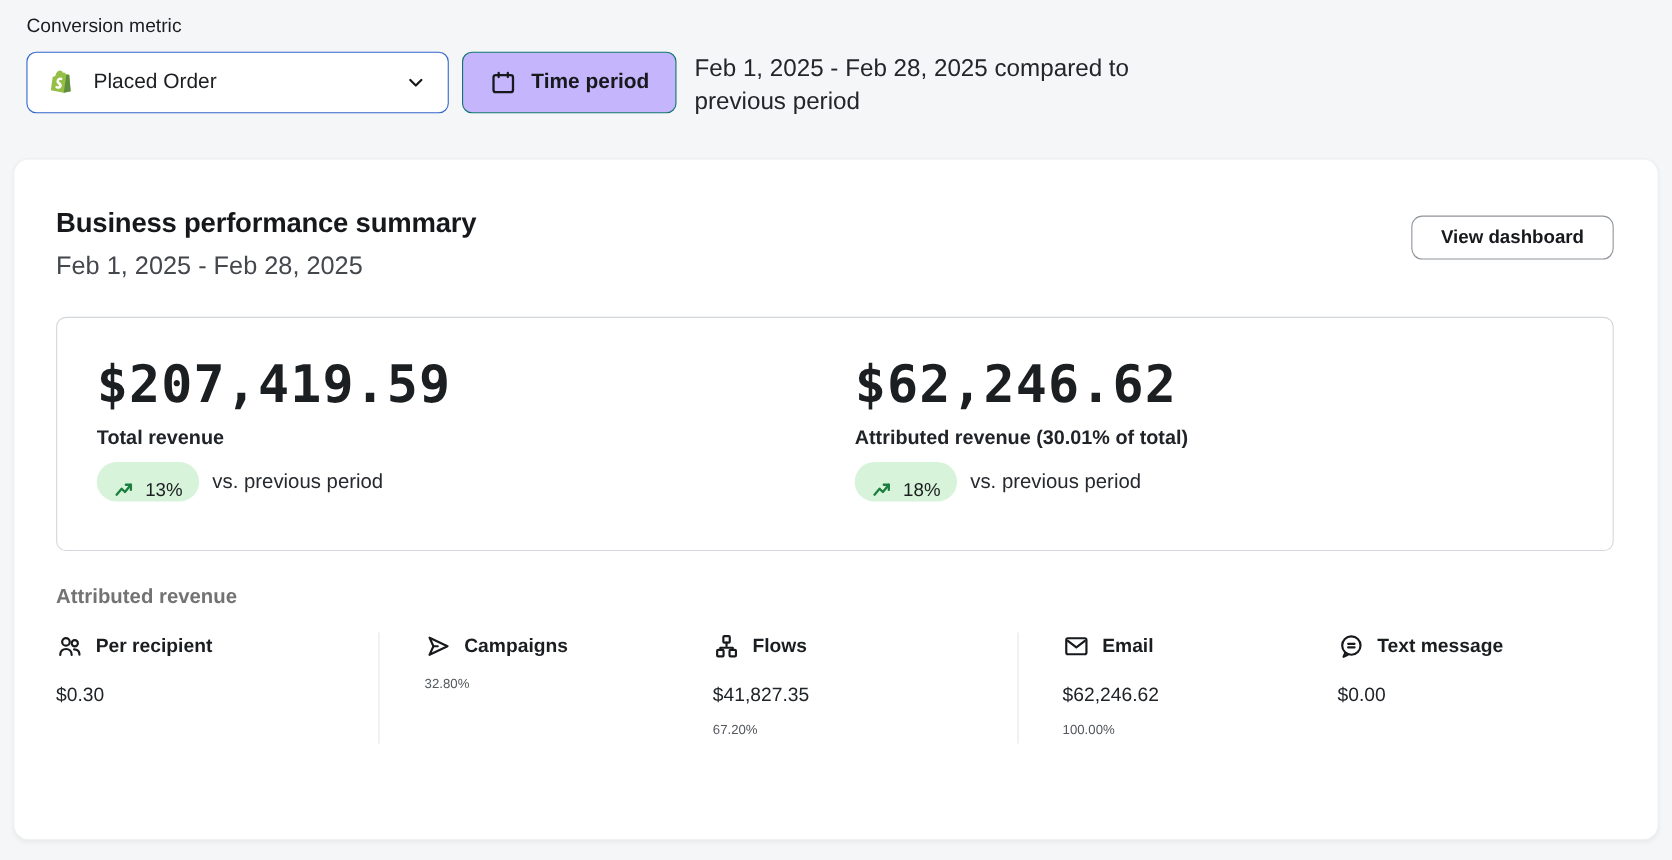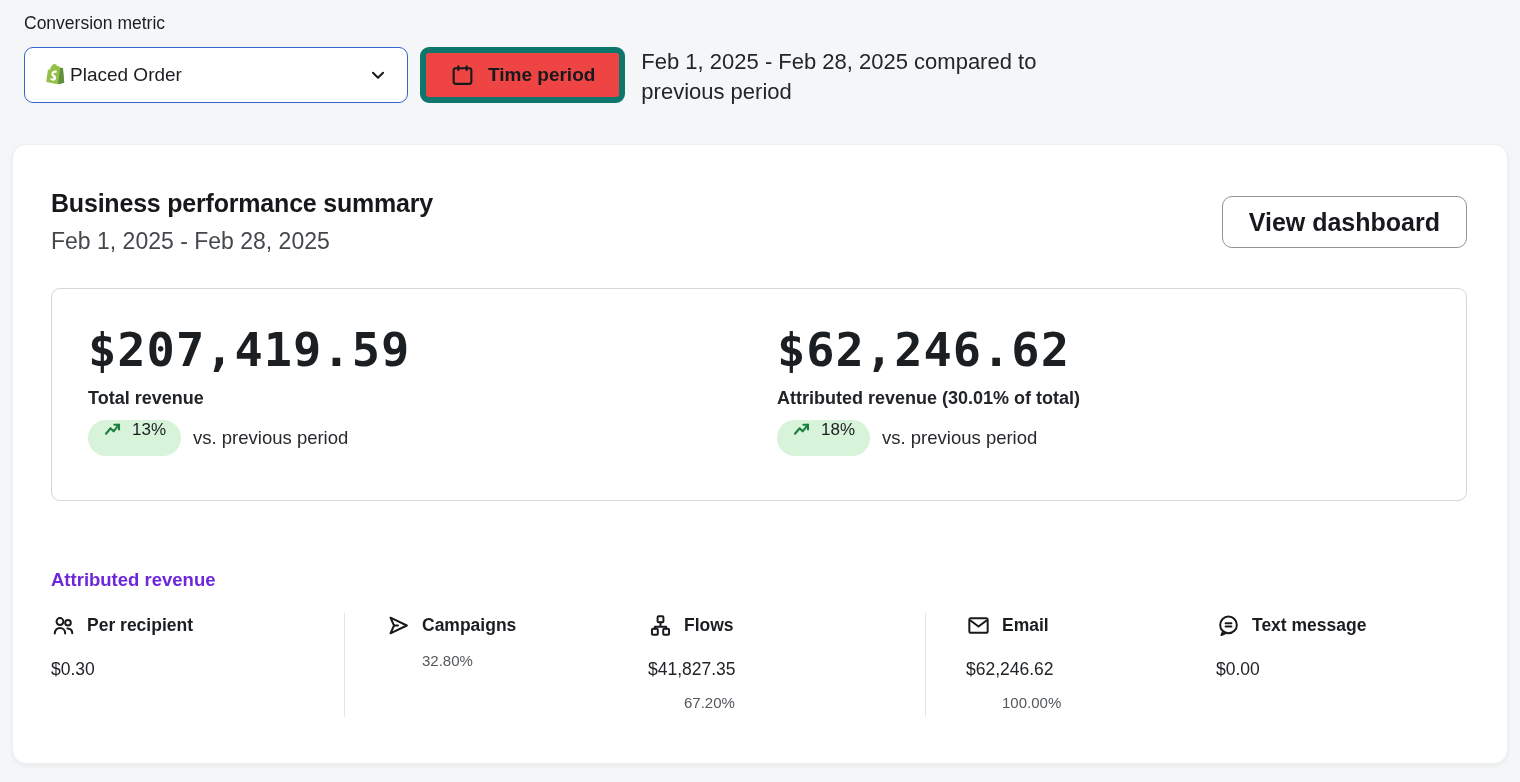--- a/index.html
+++ b/index.html
@@ -12,89 +12,89 @@
   }
 
   
   .toolbar { padding: 13px 12px 0 24px; }
   .toolbar-label { font-size: 17.5px; color: #1b1d20; margin-bottom: 13px; }
   .toolbar-row { display: flex; align-items: flex-start; }
 
   .metric-select {
     width: 384px; height: 56px; background: #fff;
     border: 1.5px solid #3366cc; border-radius: 9px;
-    display: flex; align-items: center; 
+    display: flex; align-items: center; gap: 15px;
     padding: 0 18px; font-size: 19px; color: #1c1e21;
     font-family: inherit; cursor: pointer;
   }
   .metric-select .sel-label { flex: 1; text-align: left; }
 
   .time-period {
-    margin-left: 12px; height: 56px; background: #ef4444;
-    border: 6px solid #0f766e; border-radius: 9px;
+    margin-left: 12px; height: 56px; background: #c4b5fd;
+    border: 1px solid #0f766e; border-radius: 9px;
     display: flex; align-items: center; gap: 13px;
     padding: 0 24px; font-size: 19px; font-weight: 700; color: #17191c;
     font-family: inherit; cursor: pointer;
   }
 
   .date-note { margin-left: 16px; font-size: 22px; line-height: 30px; color: #232528; padding-top: 0; }
 
   
   .card {
     margin: 37px 12px 0 12px; height: 620px;
     background: #fff; border: 1px solid #eceef0; border-radius: 14px;
     box-shadow: 0 2px 4px rgba(23,25,28,0.05);
     padding: 44px 40px 0 38px;
   }
   .card-header { display: flex; justify-content: space-between; align-items: flex-start; }
   .card-title { margin: 0; font-size: 25px; font-weight: 700; color: #16181b; letter-spacing: -0.2px; }
   .card-sub { margin-top: 10px; font-size: 23px; color: #44474c; }
   .view-dash {
-    height: 52px; padding: 0 26px; background: #fff;
+    height: 40px; padding: 0 26px; background: #fff;
     border: 1px solid #90959c; border-radius: 10px;
-    font-size: 25px; font-weight: 700; color: #17191c;
+    font-size: 17px; font-weight: 700; color: #17191c;
     font-family: inherit; cursor: pointer; margin-top: 7px;
   }
 
   
   .metrics-panel {
     margin-top: 33px; height: 213px;
     border: 1px solid #d3d7dc; border-radius: 9px;
     display: flex; padding: 36px 0 0 36px;
   }
   .metric { width: 708px; }
   .metric-value {
     font-family: "DejaVu Sans Mono", monospace;
     font-weight: 700; font-size: 47px; letter-spacing: 1px; color: #1c1f22;
     line-height: 1.05;
   }
   .metric-label { margin-top: 14px; font-size: 18px; font-weight: 700; color: #202327; }
   .metric-change { display: flex; align-items: center; gap: 12px; margin-top: 11px; }
   .badge {
-    display: inline-flex; align-items: flex-start; gap: 8px;
+    display: inline-flex; align-items: flex-end; gap: 8px;
     background: #d7f3d9; border-radius: 18px; height: 36px; padding: 0 15px;
     font-size: 17px; color: #1c1f22;
   }
   .change-note { font-size: 18.5px; color: #26292d; }
 
   
-  .attr-heading { margin: 68px 0 0 0; font-size: 18.5px; font-weight: 700; color: #6d28d9; }
+  .attr-heading { margin: 30px 0 0 0; font-size: 18.5px; font-weight: 700; color: #737373; }
   .columns { display: flex; margin-top: 22px; }
   .group { display: flex; }
   .group-b, .group-c { border-left: 1px solid #e4e6e9; }
   .group-b { padding-left: 41px; }
   .group-c { padding-left: 40px; }
   .col-a  { width: 293px; }
   .col-b1 { width: 262px; }
   .col-b2 { width: 277px; }
   .col-c1 { width: 250px; }
   .col-c2 { width: 240px; }
   .col-head { display: flex; align-items: center; gap: 11px; font-size: 17.5px; font-weight: 700; color: #1b1e21; }
   .col-value { margin-top: 21px; font-size: 17.5px; color: #202327; }
-  .col-pct { margin-top: 14px; font-size: 15px; color: #54585d; padding-bottom: 6px; margin-left: 36px; }
+  .col-pct { margin-top: 14px; font-size: 12px; color: #54585d; padding-bottom: 6px; }
 
   .icon { display: inline-flex; align-items: center; justify-content: center; }
   svg.ln { fill: none; stroke: #17191c; stroke-width: 1.9; stroke-linecap: round; stroke-linejoin: round; }
 </style>
 </head>
 <body>
 
 <div class="toolbar">
   <div class="toolbar-label">Conversion metric</div>
   <div class="toolbar-row">

